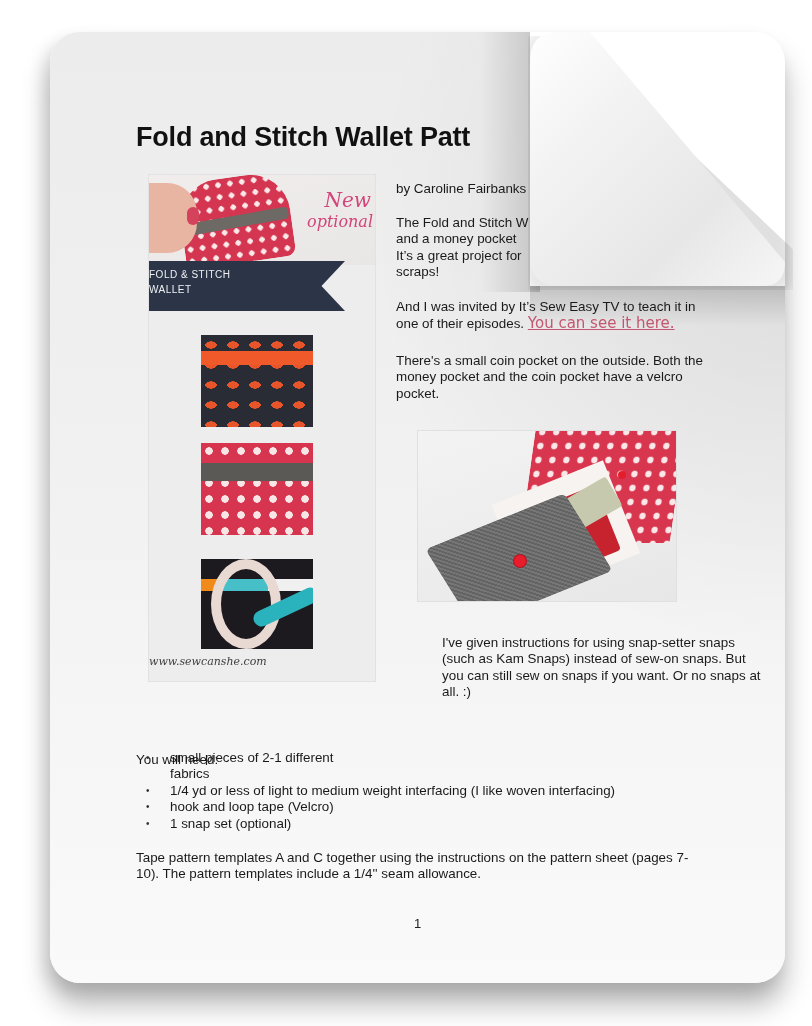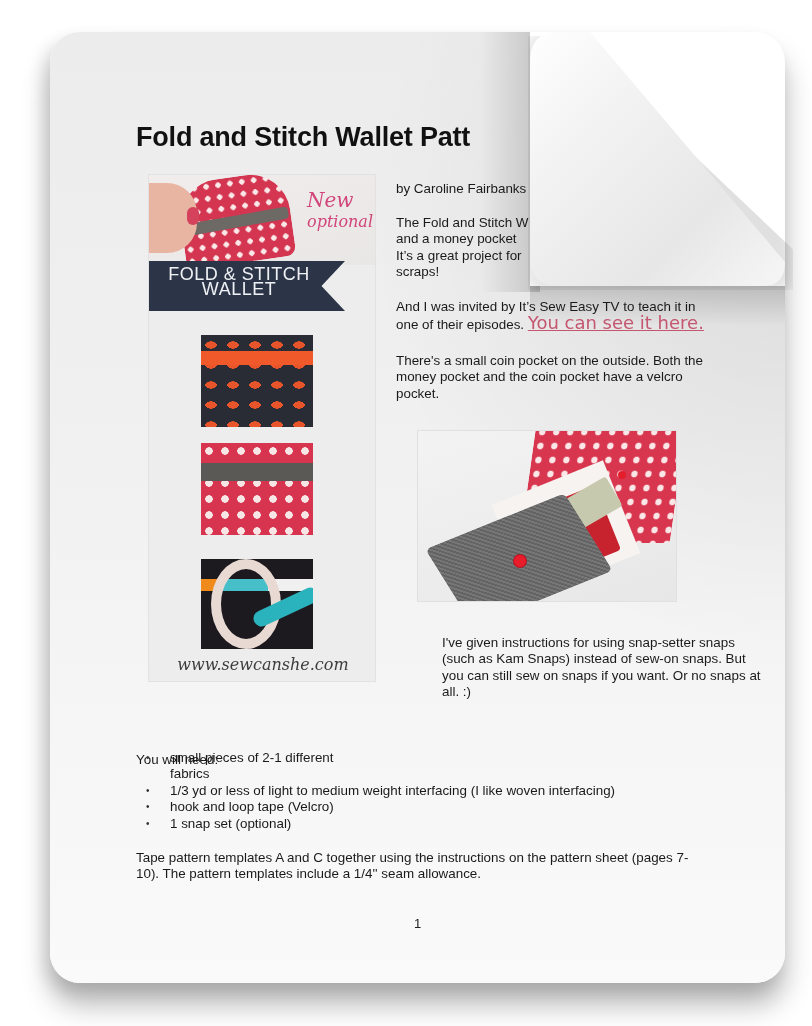--- a/index.html
+++ b/index.html
@@ -58,21 +58,21 @@
 
     .col-right { position: absolute; left: 346px; width: 320px; }
     .p-author { top: 149px; }
     .p-intro  { top: 183px; }
     .p-invite { top: 267px; }
     .p-coin   { top: 321px; }
     .p-snaps  { top: 603px; left: 357px; width: 320px; margin-left: 35px; }
 
     a.link {
       color: #c4566f; text-decoration: underline;
-      font-family: "DejaVu Sans", sans-serif; font-size: 18px;
+      font-family: "DejaVu Sans", sans-serif; font-size: 15px;
     }
 
     
     .photo-left {
       position: absolute; left: 98px; top: 142px; width: 228px; height: 508px;
       background: #ededed;
       border: 1px solid #e2e2e2;
       overflow: hidden;
     }
     .pl-top {
@@ -95,33 +95,33 @@
         #d43550;
       transform: rotate(-8deg);
     }
     .pl-zip {
       position: absolute; left: 40px; top: 40px; width: 100px; height: 12px;
       background: #6d6a66; transform: rotate(-10deg); border-radius: 4px;
     }
     .pl-new {
       position: absolute; left: 158px; top: 14px; width: 64px;
       font-family: "DejaVu Serif", serif; font-style: italic;
-      color: #d1457a; font-size: 20px; line-height: 22px; text-align: left;
+      color: #d1457a; font-size: 20px; line-height: 22px; text-align: right;
     }
     .pl-new .small { font-size: 16px; display: block; }
     .pl-banner {
       position: absolute; left: 0; top: 86px; width: 196px; height: 50px;
       background: #2c3548;
       clip-path: polygon(0 0, 100% 0, 88% 50%, 100% 100%, 0 100%);
       box-shadow: 0 4px 6px rgba(0,0,0,0.3);
     }
     .pl-banner-text {
       position: absolute; left: 0; top: 92px; width: 180px;
-      text-align: center; color: #eef0f4;
-      font-size: 18px; line-height: 15px; letter-spacing: 0.5px;
+      text-align: left; color: #eef0f4;
+      font-size: 10px; line-height: 15px; letter-spacing: 0.5px;
       font-weight: normal;
     }
     .pl-wallet {
       position: absolute; left: 52px; width: 112px; height: 92px;
     }
     .pl-cars {
       top: 160px;
       background:
         radial-gradient(ellipse 8px 5px at 10px 10px, #e8552a 70%, transparent 75%) 0 0/22px 20px,
         #2a2c35;
@@ -151,23 +151,23 @@
     }
     .pl-pz2 {
       position: absolute; left: 50px; top: 40px; width: 70px; height: 16px;
       background: #2bb3bd; transform: rotate(-25deg); border-radius: 8px;
     }
     .pl-pz3 {
       position: absolute; left: 0; top: 20px; width: 112px; height: 12px;
       background: linear-gradient(90deg, #f08b1b 0 20%, #46bfc8 20% 60%, #f0f0f0 60%);
     }
     .pl-url {
-      position: absolute; left: 0; top: 480px; width: 228px; text-align: center;
+      position: absolute; left: 0; top: 480px; width: 228px; text-align: left;
       font-family: "DejaVu Serif", serif; font-style: italic;
-      font-size: 16px; color: #3d3d3d;
+      font-size: 11px; color: #3d3d3d;
     }
 
     
     .photo-right {
       position: absolute; left: 367px; top: 398px; width: 260px; height: 172px;
       background: linear-gradient(160deg, #f3f3f3 0%, #e7e7e7 100%);
       border: 1px solid #e0e0e0;
       overflow: hidden;
     }
     .pr-flap {
@@ -320,21 +320,21 @@
 
     <p class="body-text p-need">You will need:</p>
 
     <ul class="need-list">
       <li class="first">
         <span class="bullet">•</span>
         <span class="li-text">small pieces of 2-1 different fabrics</span>
       </li>
       <li>
         <span class="bullet">•</span>
-        <span class="li-text">1/3 yd or less of light to medium weight interfacing (I like woven interfacing)</span>
+        <span class="li-text">1/4 yd or less of light to medium weight interfacing (I like woven interfacing)</span>
       </li>
       <li>
         <span class="bullet">•</span>
         <span class="li-text">hook and loop tape (Velcro)</span>
       </li>
       <li>
         <span class="bullet">•</span>
         <span class="li-text">1 snap set (optional)</span>
       </li>
     </ul>

